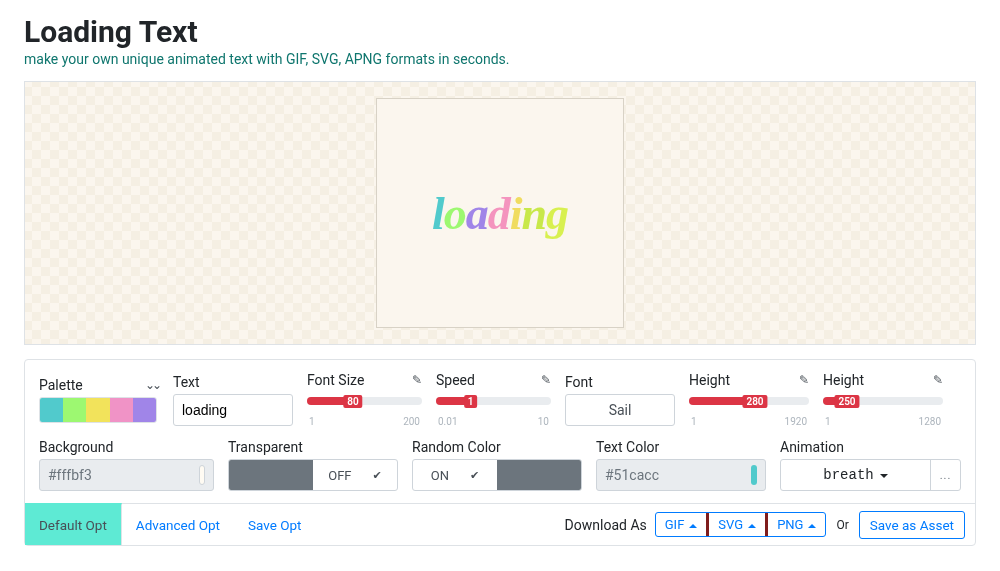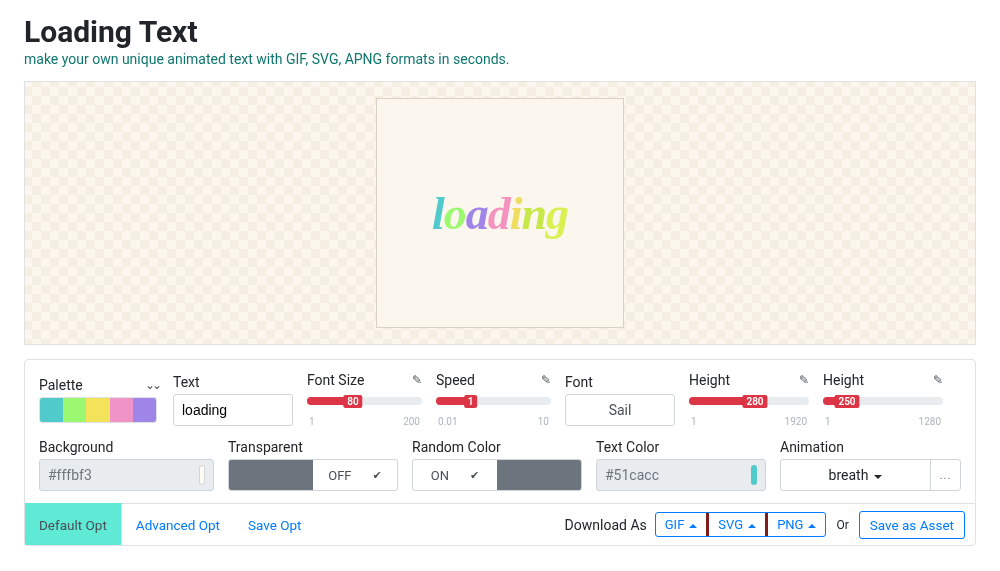--- a/index.html
+++ b/index.html
@@ -28,21 +28,21 @@
   .slider-track { position:relative; height:8px; background:#e9ecef; border-radius:4px; flex:1; }
   .slider-fill { position:absolute; left:0; top:0; bottom:0; background:#dc3545; border-radius:4px 0 0 4px; }
   .slider-badge { position:absolute; top:-2px; transform:translateX(-50%); background:#dc3545; color:#fff; font-size:10px; font-weight:600; padding:1px 4px; border-radius:2px; }
   .slider-endlabels { display:flex; justify-content:space-between; font-size:10px; color:#adb5bd; margin-top:2px; padding:0 2px; }
   .toggle { display:flex; height:32px; border:1px solid #ced4da; border-radius:3px; overflow:hidden; }
   .toggle-half { flex:1; display:flex; align-items:center; justify-content:center; font-size:13px; color:#495057; gap:21px; }
   .toggle-half.dark { background:#6c757d; }
   .color-field { height:32px; border:1px solid #ced4da; border-radius:3px; background:#e9ecef; display:flex; align-items:center; padding:9px 8px; font-size:14px; color:#6c757d; position:relative; }
   .color-swatch { width:6px; height:20px; border-radius:3px; margin-left:auto; }
   .dropdown-field { height:32px; border:1px solid #ced4da; border-radius:3px; display:flex; }
-  .dd-main { flex:1; display:flex; align-items:center; justify-content:center; font-size:14px; gap:4px; }
+  .dd-main { flex:1; display:flex; align-items:center; justify-content:center; font-size:14px; gap:4px;font-family:Liberation Mono, monospace; }
   .dd-more { width:30px; border-left:1px solid #ced4da; display:flex; align-items:center; justify-content:center; color:#6c757d; font-size:11px; letter-spacing:1px; }
   .bottom-bar { display:flex; align-items:center; border-top:1px solid #dee2e6; margin:4px -14px 0 -14px; padding:0; }
   .tab { padding:12px 14px; font-size:13.5px; color:#007bff; cursor:pointer; }
   .tab.active { background:#5eead4; border-right:1px solid #dee2e6; color:#495057; border-top:2px solid transparent; margin-top:-1px; }
   .spacer { flex:1; }
   .dl-label { font-size:14px; margin-right:8px; padding:12px 0; }
   .pill-group { display:flex; border:1px solid #007bff; border-radius:3px; overflow:hidden; margin:8px 0; }
   .pill { padding:4px 9px; color:#007bff; font-size:13px; display:flex; align-items:center; gap:3px; }
   .pill + .pill { border-left:3px solid #7f1d1d; }
   .or { margin:0 10px; font-size:12px; }

